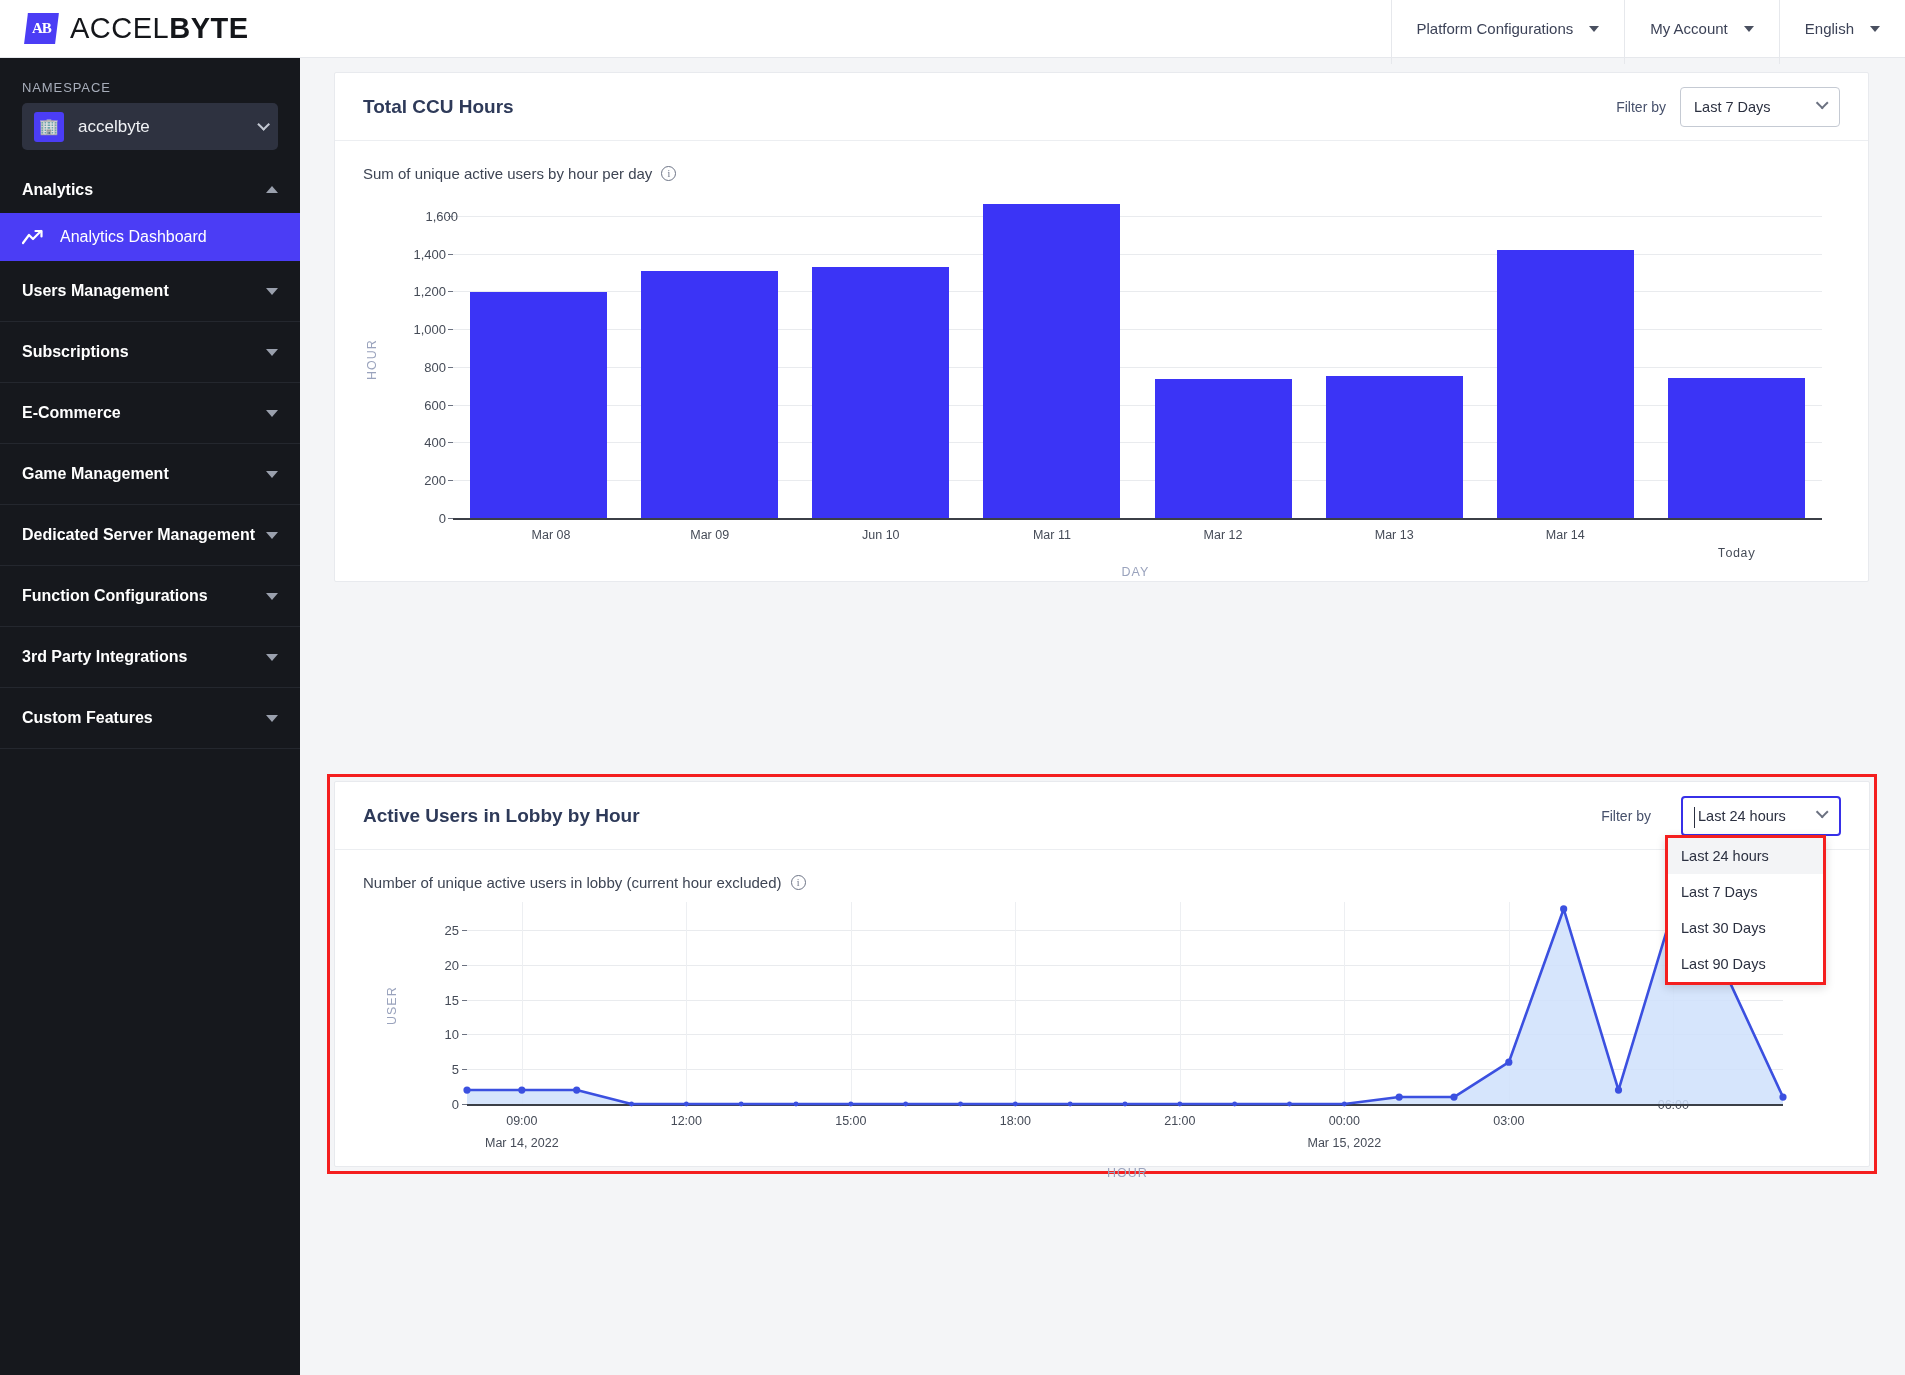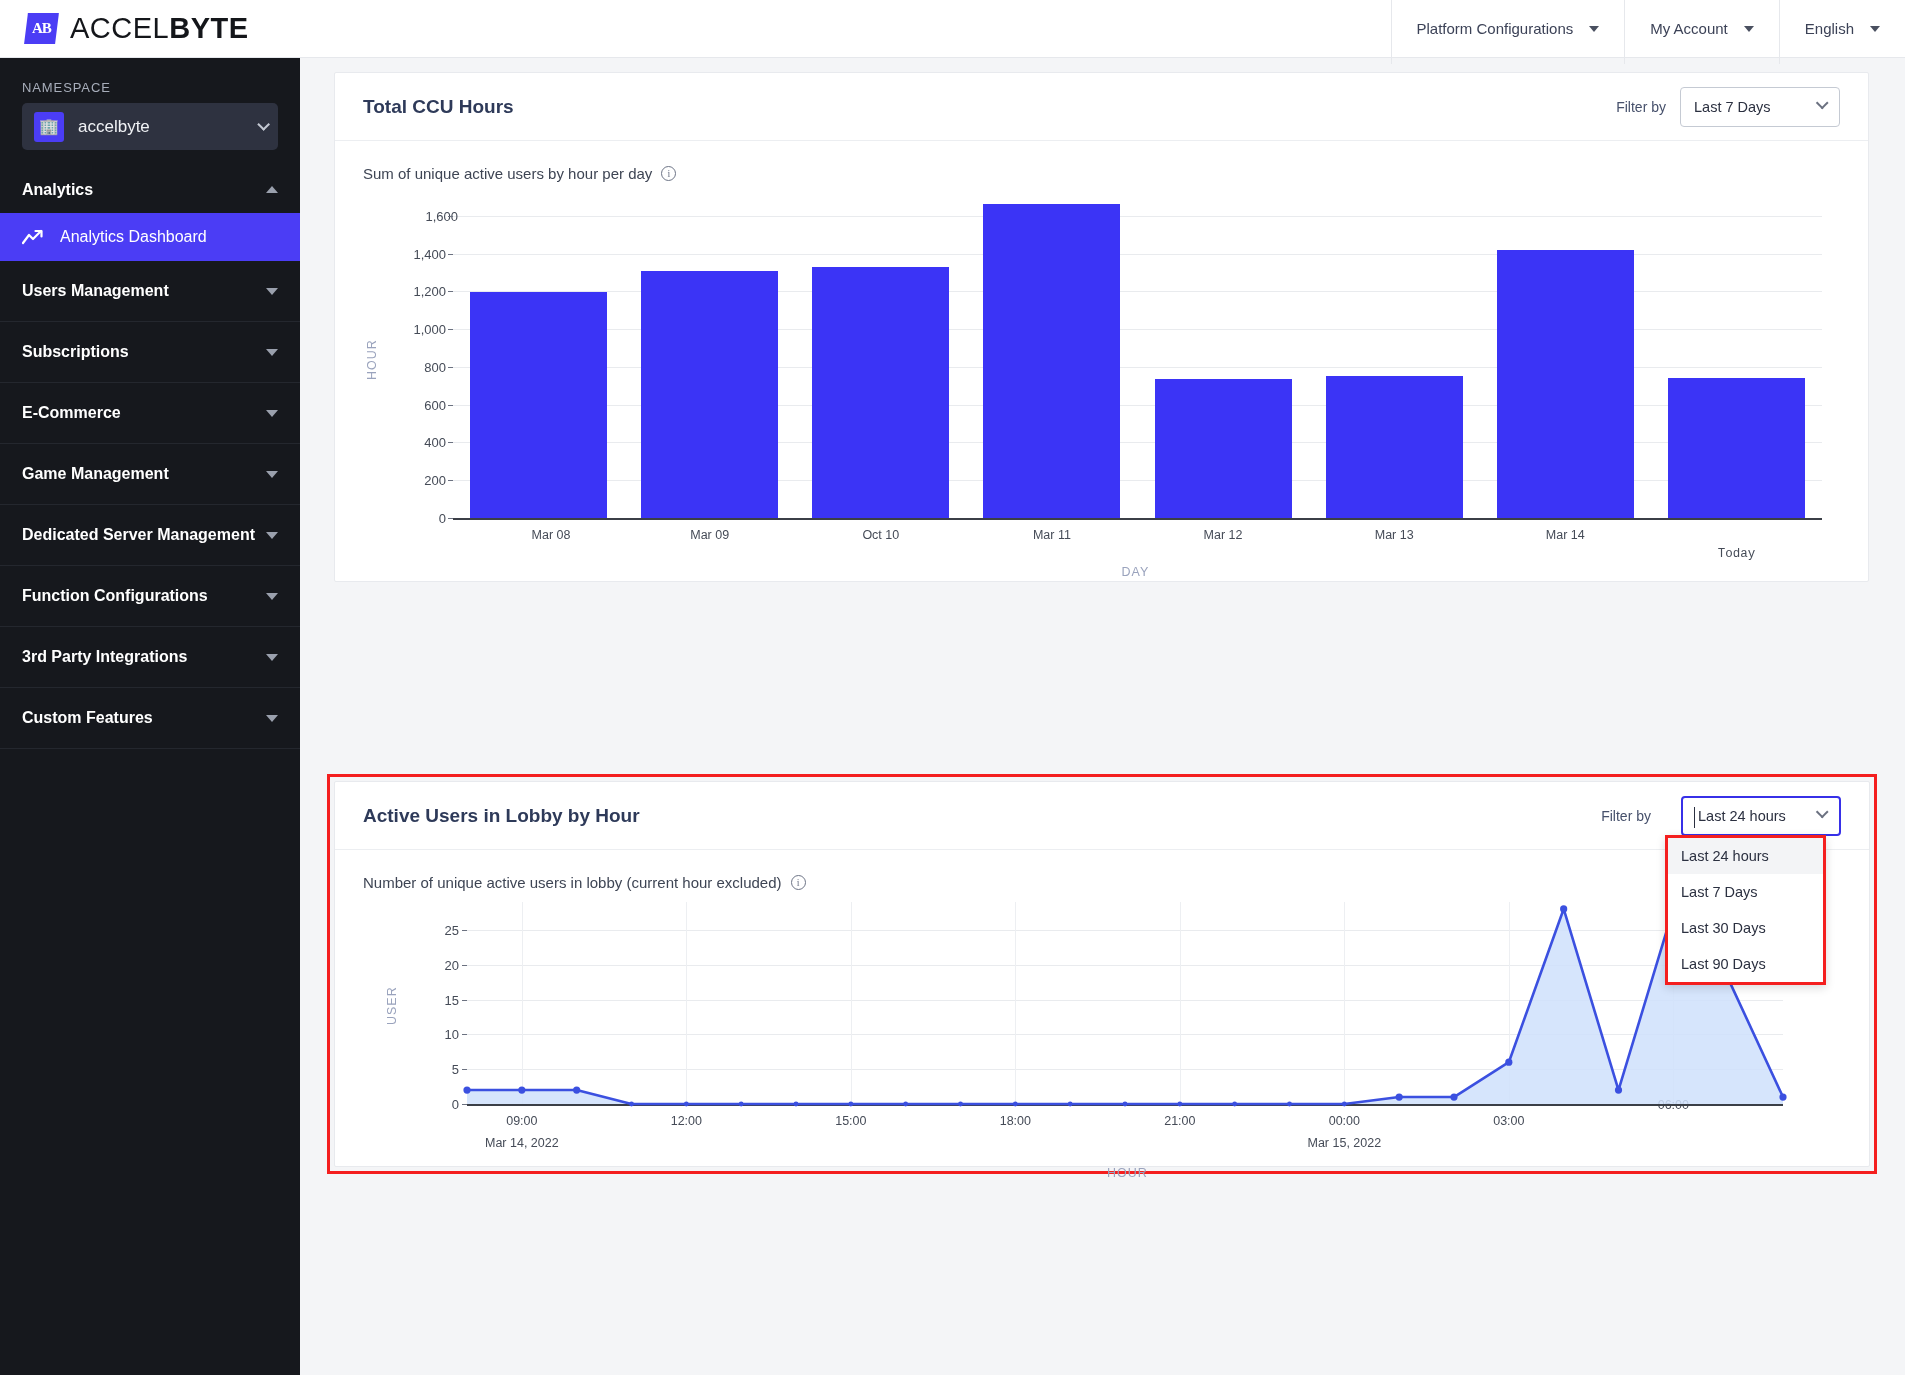--- a/index.html
+++ b/index.html
@@ -250,21 +250,21 @@
         <div class="tickmark" style="left: 113px; top: 180.647px; width: 5px; height: 1px; background: rgb(107, 113, 128);"></div>
         <div class="gridline" style="left: 118px; top: 142.882px; width: 1369px;"></div>
         <div class="ytick" style="left: 68px; top: 142.882px; width: 55px;">1,600</div>
         <div class="tickmark" style="left: 113px; top: 142.882px; width: 5px; height: 1px; background: rgb(107, 113, 128);"></div>
         <div class="baseline" style="left: 118px; top: 445px; width: 1369px;"></div>
         <div class="bar" title="Mar 08: 1195" style="left: 135.113px; top: 219.356px; width: 136.9px; height: 225.644px; background: rgb(59, 52, 246);"></div>
         <div class="xtick" style="left: 216px; top: 455px;">Mar 08</div>
         <div class="bar" title="Mar 09: 1310" style="left: 306.238px; top: 197.641px; width: 136.9px; height: 247.359px; background: rgb(59, 52, 246);"></div>
         <div class="xtick" style="left: 374.688px; top: 455px;">Mar 09</div>
         <div class="bar" title="Mar 10: 1330" style="left: 477.363px; top: 193.865px; width: 136.9px; height: 251.135px; background: rgb(59, 52, 246);"></div>
-        <div class="xtick" style="left: 545.812px; top: 455px;">Oct 10</div>
+        <div class="xtick" style="left: 545.812px; top: 455px;">Jun 10</div>
         <div class="bar" title="Mar 11: 1665" style="left: 648.487px; top: 130.609px; width: 136.9px; height: 314.391px; background: rgb(59, 52, 246);"></div>
         <div class="xtick" style="left: 716.938px; top: 455px;">Mar 11</div>
         <div class="bar" title="Mar 12: 735" style="left: 819.612px; top: 306.215px; width: 136.9px; height: 138.785px; background: rgb(59, 52, 246);"></div>
         <div class="xtick" style="left: 888.062px; top: 455px;">Mar 12</div>
         <div class="bar" title="Mar 13: 750" style="left: 990.737px; top: 303.382px; width: 136.9px; height: 141.618px; background: rgb(59, 52, 246);"></div>
         <div class="xtick" style="left: 1059.19px; top: 455px;">Mar 13</div>
         <div class="bar" title="Mar 14: 1420" style="left: 1161.86px; top: 176.871px; width: 136.9px; height: 268.129px; background: rgb(59, 52, 246);"></div>
         <div class="xtick" style="left: 1230.31px; top: 455px;">Mar 14</div>
         <div class="bar" title="Today: 740" style="left: 1332.99px; top: 305.271px; width: 136.9px; height: 139.729px; background: rgb(59, 52, 246);"></div>
         <div class="xtick" style="left: 1401.44px; top: 474px; font-family: Liberation Mono, monospace;">Today</div>

